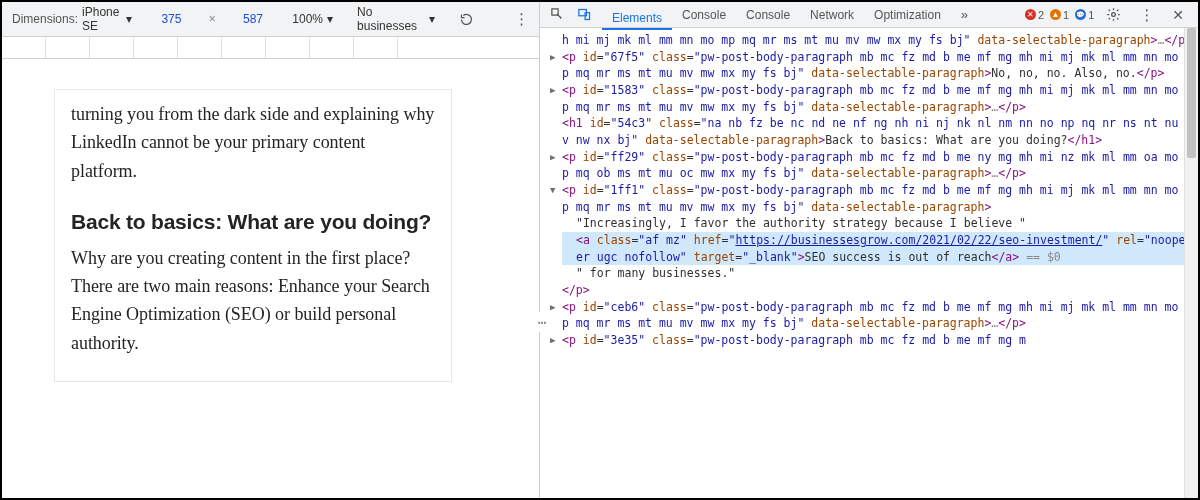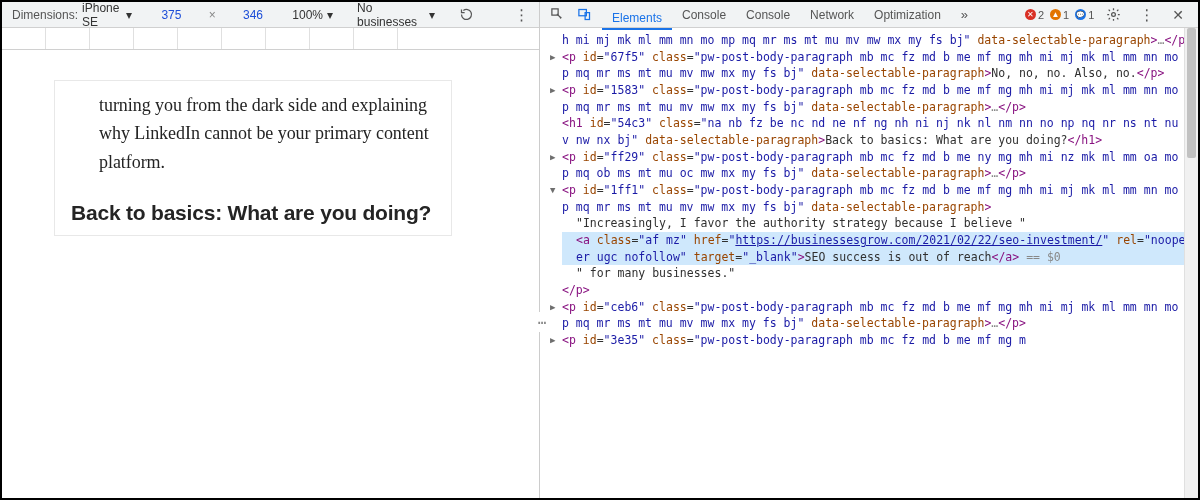--- a/index.html
+++ b/index.html
@@ -9,21 +9,21 @@
   background: #fff;
   width: 1200px;
   height: 500px;
   overflow: hidden;
   border: 2px solid #000;
   position: relative;
 }
 .container { display: flex; height: 100%; }
 .left-pane { width: 538px; height: 100%; border-right: 1px solid #ccc; display: flex; flex-direction: column; }
 .device-toolbar {
-  height: 26px;
+  height: 35px;
   border-bottom: 1px solid #d0d0d0;
   background: #f1f3f4;
   display: flex;
   align-items: center;
   padding: 0 6px;
   font-size: 12px;
   color: #333;
   gap: 16px;
 }
 .device-toolbar .dd { display: inline-flex; align-items: center; gap: 4px; padding: 2px 4px; cursor: pointer; }
@@ -40,21 +40,20 @@
   overflow: hidden;
 }
 .article { max-width: 398px; background:#fff; border:1px solid #e8e8e8; padding:10px 16px 0 16px;}
 .article p {
   font-family: Georgia, "Times New Roman", serif;
   font-size: 18px;
   line-height: 1.58;
   color: #242424;
   letter-spacing: -0.003em;
   margin-bottom: 24px;
-  margin-left: 28px;
 }
 .article h2 {
   font-family: -apple-system, "Segoe UI", sans-serif;
   font-size: 21px;
   font-weight: 700;
   line-height: 1.25;
   color: #242424;
   margin-bottom: 8px;
   margin-top: 4px;
   letter-spacing: -0.01em;
@@ -126,21 +125,21 @@
 
   <div class="left-pane">
     <div class="device-toolbar">
       <span class="dd">
         <span class="dim-label">Dimensions:</span>
         <span>iPhone SE</span>
         <span>▾</span>
       </span>
       <span class="dim-input">375</span>
       <span class="x">×</span>
-      <span class="dim-input">346</span>
+      <span class="dim-input">587</span>
       <span class="dd">
         <span>100%</span>
         <span>▾</span>
       </span>
       <span class="dd">
         <span>No businesses</span>
         <span>▾</span>
       </span>
       <span class="dd">
         <svg viewBox="0 0 24 24" fill="none" stroke="#555" stroke-width="2">
@@ -159,20 +158,21 @@
         <div class="ruler-cell"></div>
       <div class="ruler-cell"></div>
         <div class="ruler-cell"></div>
         <div class="ruler-cell"></div>
       <div class="ruler-cell" style="flex:1;border-right:none;"></div>
     </div>
     <div class="preview-area">
       <div class="article">
         <p>turning you from the dark side and explaining why LinkedIn cannot be your primary content platform.</p>
         <h2>Back to basics: What are you doing?</h2>
+        <p>Why are you creating content in the first place? There are two main reasons: Enhance your Search Engine Optimization (SEO) or build personal authority.</p>
       </div>
     </div>
   </div>
 
   <div class="right-pane">
     <div class="devtools-toolbar">
       <span class="tb-btn">
         <svg viewBox="0 0 24 24" fill="none" stroke="#555" stroke-width="2">
             <rect x="3" y="3" width="10" height="10"></rect>
             <path d="M11 11l7 7M16 18l2-2"></path>

